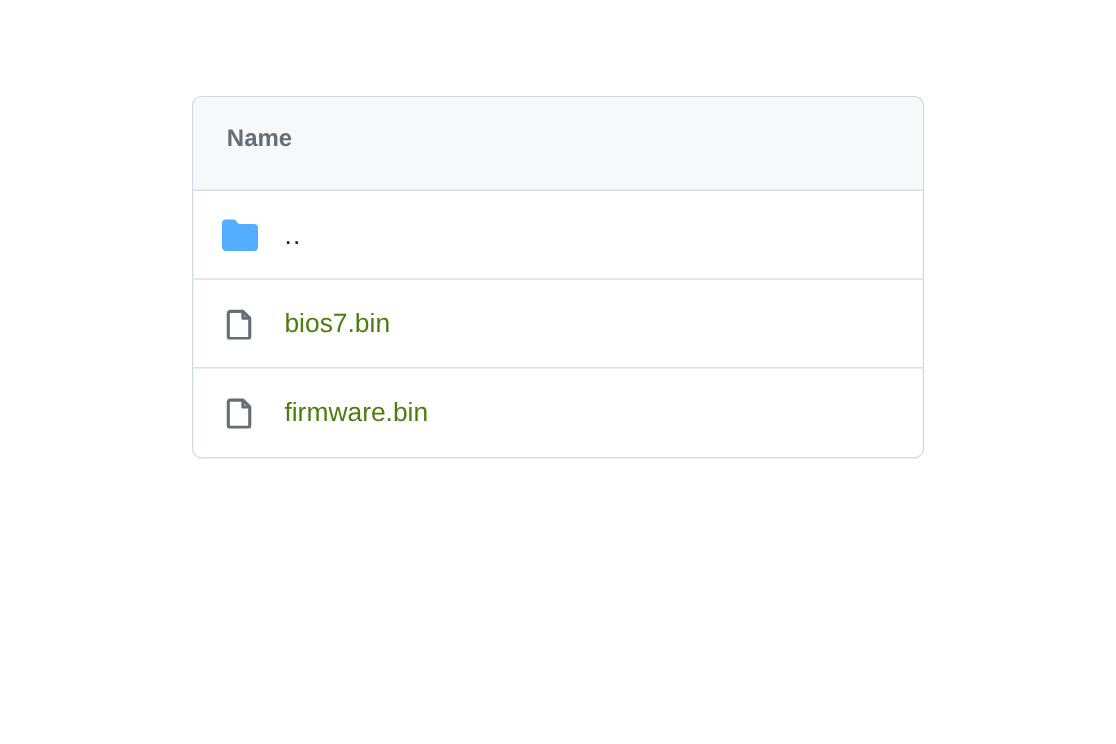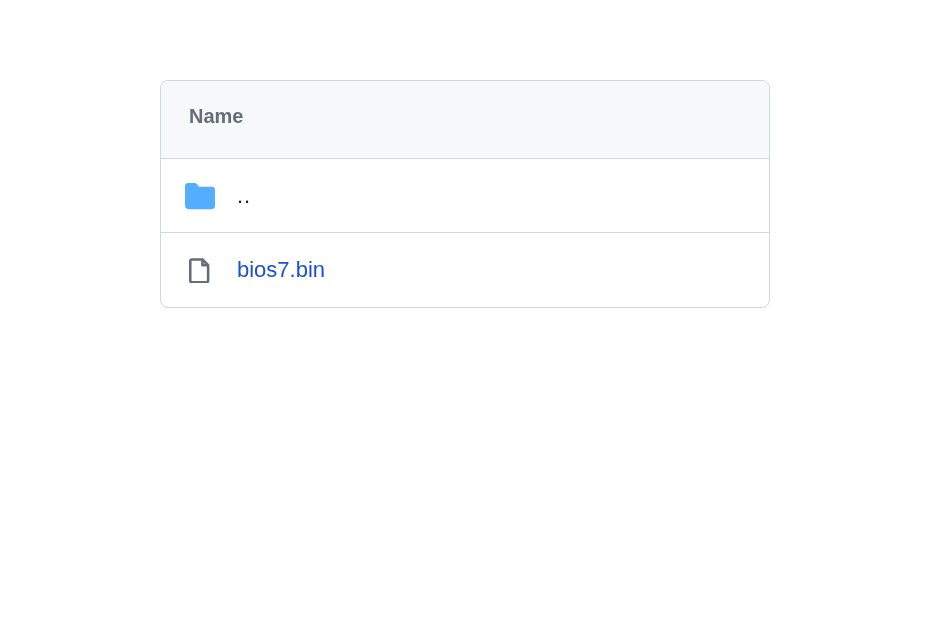--- a/index.html
+++ b/index.html
@@ -49,21 +49,21 @@
       width: 30px;
       height: 30px;
       display: flex;
       align-items: center;
       justify-content: center;
       flex-shrink: 0;
       margin-right: 22px;
     }
     .file-name {
       font-size: 22px;
-      color: #1d4ed8;
+      color: #4d7c0f;
       font-weight: 400;
     }
     .folder-name {
       font-size: 22px;
       color: #1f2328;
       font-weight: 400;
       letter-spacing: 1px;
     }
     .folder-icon svg {
       width: 30px;
@@ -95,13 +95,22 @@
     <span class="file-icon-wrap file-icon">
       <svg viewBox="0 0 16 16" fill="none" stroke="#656d76" stroke-width="1.6">
         <path d="M3 1.5 h6.5 L13 5 v9.5 a1 1 0 0 1 -1 1 H3 a1 1 0 0 1 -1 -1 V2.5 a1 1 0 0 1 1 -1 Z" stroke-linejoin="round"></path>
         <path d="M9.5 1.5 V5 H13" stroke-linejoin="round"></path>
       </svg>
     </span>
     <span class="file-name">bios7.bin</span>
   </div>
 
 
+  <div class="file-row">
+    <span class="file-icon-wrap file-icon">
+      <svg viewBox="0 0 16 16" fill="none" stroke="#656d76" stroke-width="1.6">
+        <path d="M3 1.5 h6.5 L13 5 v9.5 a1 1 0 0 1 -1 1 H3 a1 1 0 0 1 -1 -1 V2.5 a1 1 0 0 1 1 -1 Z" stroke-linejoin="round"></path>
+        <path d="M9.5 1.5 V5 H13" stroke-linejoin="round"></path>
+      </svg>
+    </span>
+    <span class="file-name">firmware.bin</span>
+  </div>
 </div>
 
 </body></html>

